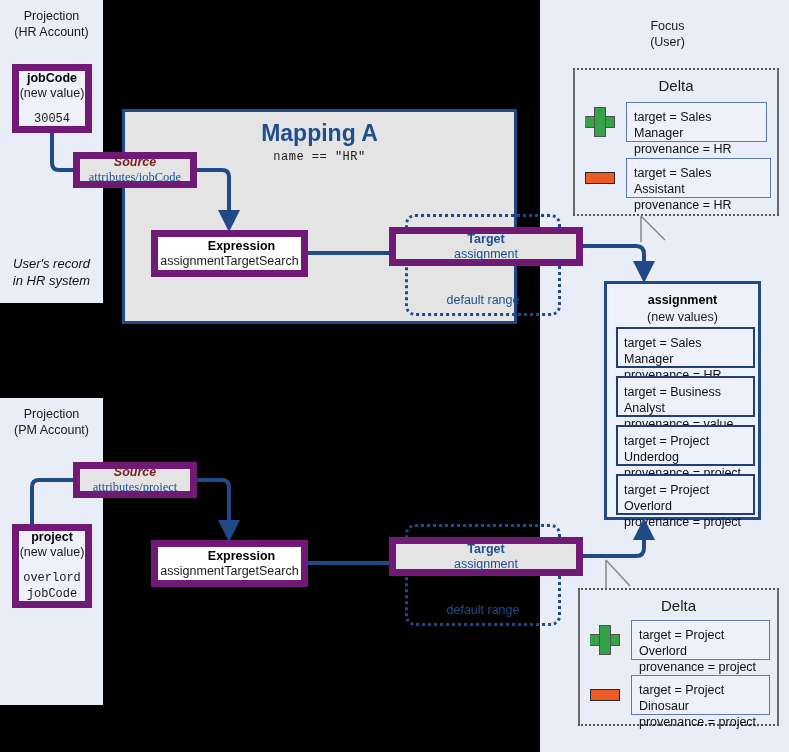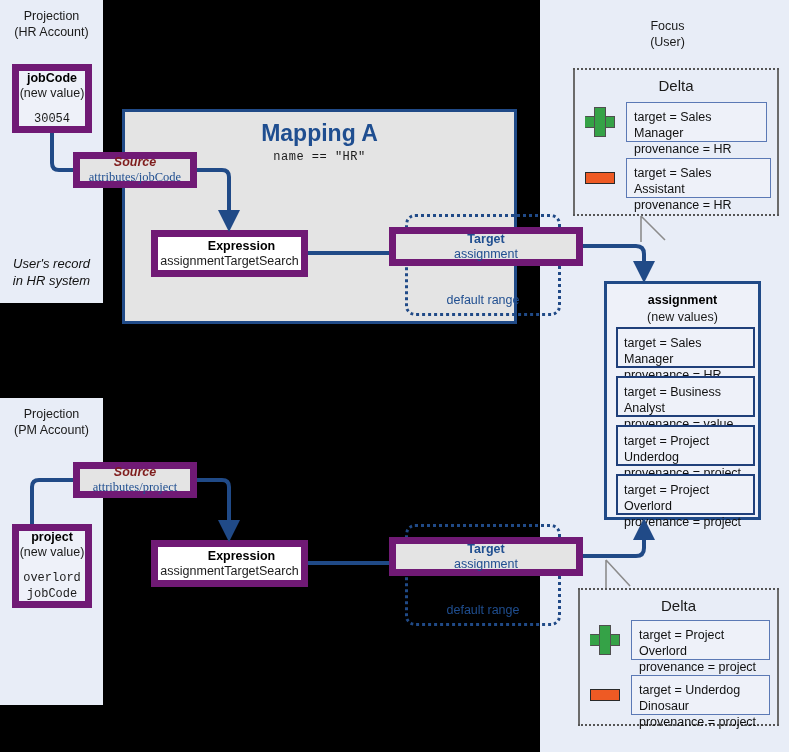--- a/index.html
+++ b/index.html
@@ -317,21 +317,21 @@
     <div class="delta-row" style="left:10px; top:30px; width:181px;">
       <div class="icon-plus">
         <span class="h"></span>
           <span class="v"></span>
       </div>
       <div class="delta-item" style="margin-left:11px; width:139px; height:40px;">target = Project Overlord
 provenance = project</div>
     </div>
     <div class="delta-row" style="left:10px; top:85px; width:181px;">
       <div class="icon-minus"></div>
-      <div class="delta-item" style="margin-left:11px; width:139px; height:40px;">target = Underdog Dinosaur
+      <div class="delta-item" style="margin-left:11px; width:139px; height:40px;">target = Project Dinosaur
 provenance = project</div>
     </div>
   </div>
 
   <div class="assign-box" style="left:604px; top:281px; width:157px; height:239px;">
     <div class="assign-title">
       <b>assignment</b><br>
       <i>(new values)</i>
     </div>
     <div class="assign-item" style="left:9px; top:43px; width:139px; height:41px;">target = Sales Manager

